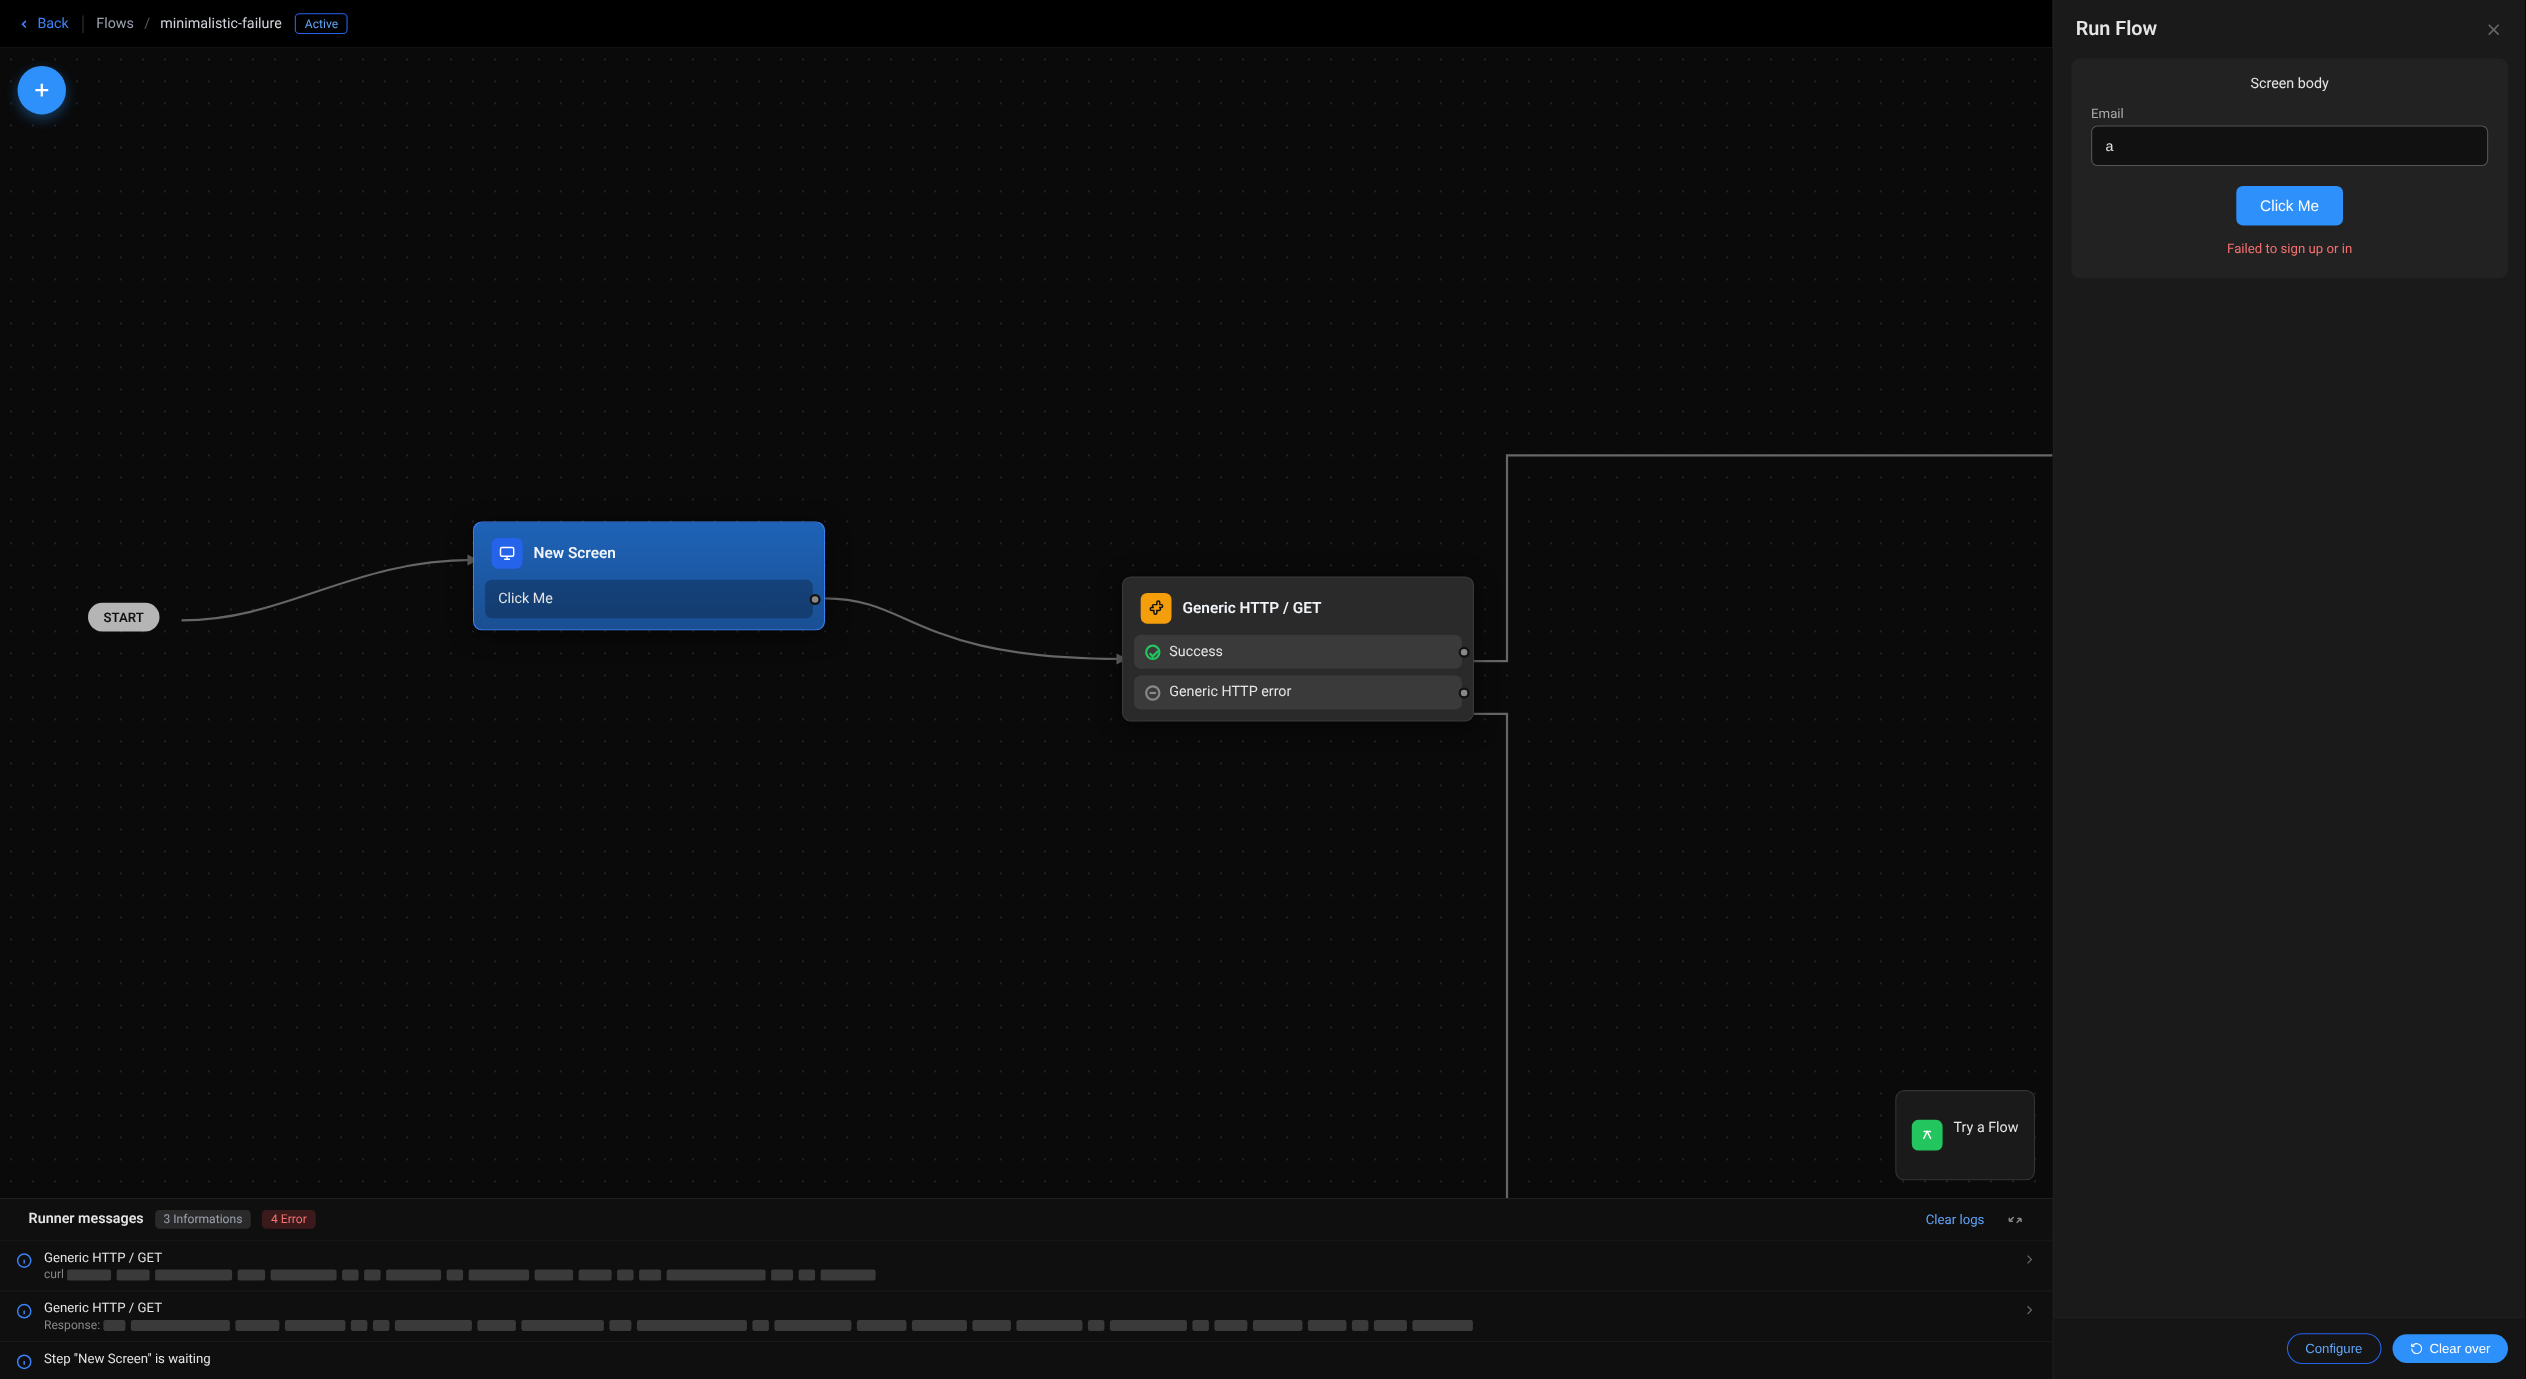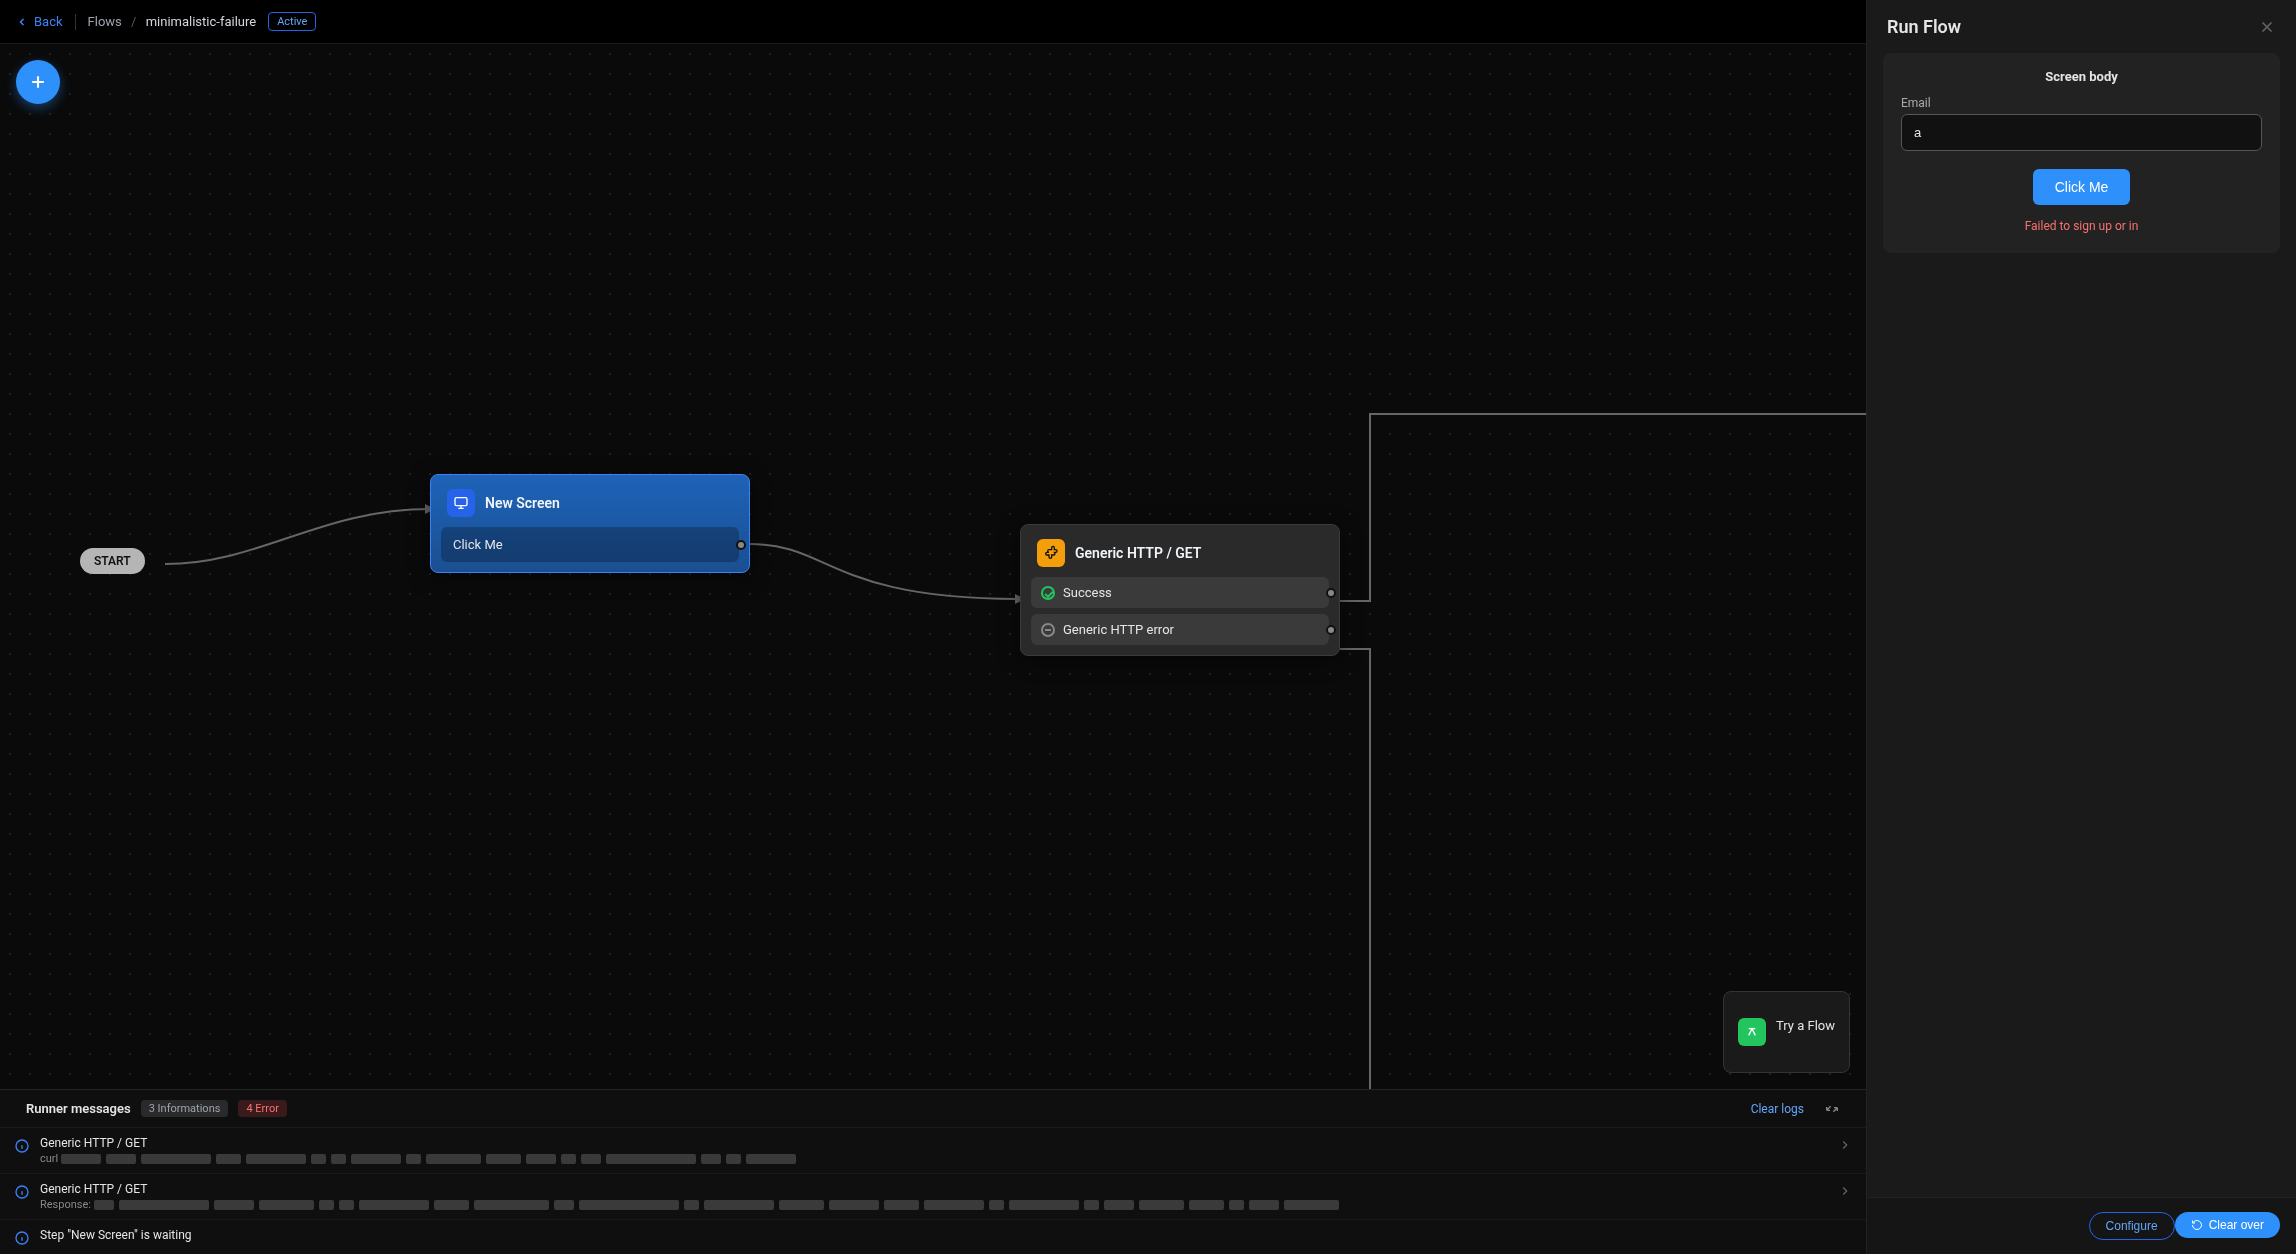--- a/index.html
+++ b/index.html
@@ -52,26 +52,26 @@
   .log-line1 { color: #e5e5e5; font-size: 12px; }
   .log-line2 { color: #888; font-size: 11px; margin-top: 2px; white-space: nowrap; overflow: hidden; text-overflow: ellipsis; }
   .redact { display: inline-block; height: 10px; background: #3a3a3a; border-radius: 2px; vertical-align: middle; margin-right: 5px; }
   .chev { width: 14px; height: 14px; color: #666; flex-shrink: 0; margin-top: 2px; cursor: pointer; }
   .side-panel { width: 430px; background: #1a1a1a; display: flex; flex-direction: column; border-left: 1px solid #222; }
   .panel-header { display: flex; align-items: center; justify-content: space-between; padding: 16px 20px; }
   .panel-title { font-size: 18px; font-weight: 600; }
   .close-btn { width: 18px; height: 18px; cursor: pointer; color: #666; }
   .panel-body { padding: 0 16px; flex: 1; overflow: auto; }
   .screen-card { background: #222; border-radius: 8px; padding: 16px 18px 20px; }
-  .screen-body-title { text-align: center; font-weight: 700; color: #e5e5e5; margin-bottom: 12px; }
+  .screen-body-title { text-align: center; font-weight: 400; color: #e5e5e5; margin-bottom: 12px; }
   .field-label { color: #aaa; font-size: 12px; margin-bottom: 4px; }
   .email-input { width: 100%; background: #111; border: 1px solid #555; border-radius: 6px; padding: 10px 12px; color: #e5e5e5; font-size: 13px; outline: none; }
   .click-me-btn { display: block; margin: 18px auto 0; background: #2e90fa; color: #fff; border: none; border-radius: 6px; padding: 10px 22px; font-size: 14px; font-weight: 500; cursor: pointer; }
   .fail-msg { text-align: center; color: #f87171; font-size: 12px; margin-top: 14px; }
-  .panel-footer { display: flex; align-items: flex-start; justify-content: flex-end; padding: 14px 16px; background: #151515; border-top: 1px solid #222; }
+  .panel-footer { display: flex; align-items: center; justify-content: flex-end; gap: 10px; padding: 14px 16px; background: #151515; border-top: 1px solid #222; }
   .btn-outline { border: 1px solid #2563eb; color: #60a5fa; background: transparent; border-radius: 999px; padding: 6px 16px; cursor: pointer; font-size: 12px; }
   .btn-primary { background: #2e90fa; color: #fff; border: none; border-radius: 999px; padding: 6px 16px; cursor: pointer; font-size: 12px; display: flex; align-items: center; gap: 6px; }
   .btn-primary svg { width: 12px; height: 12px; }
 </style>
 </head>
 <body>
 
 <div class="app">
   <div class="main-col">
 

